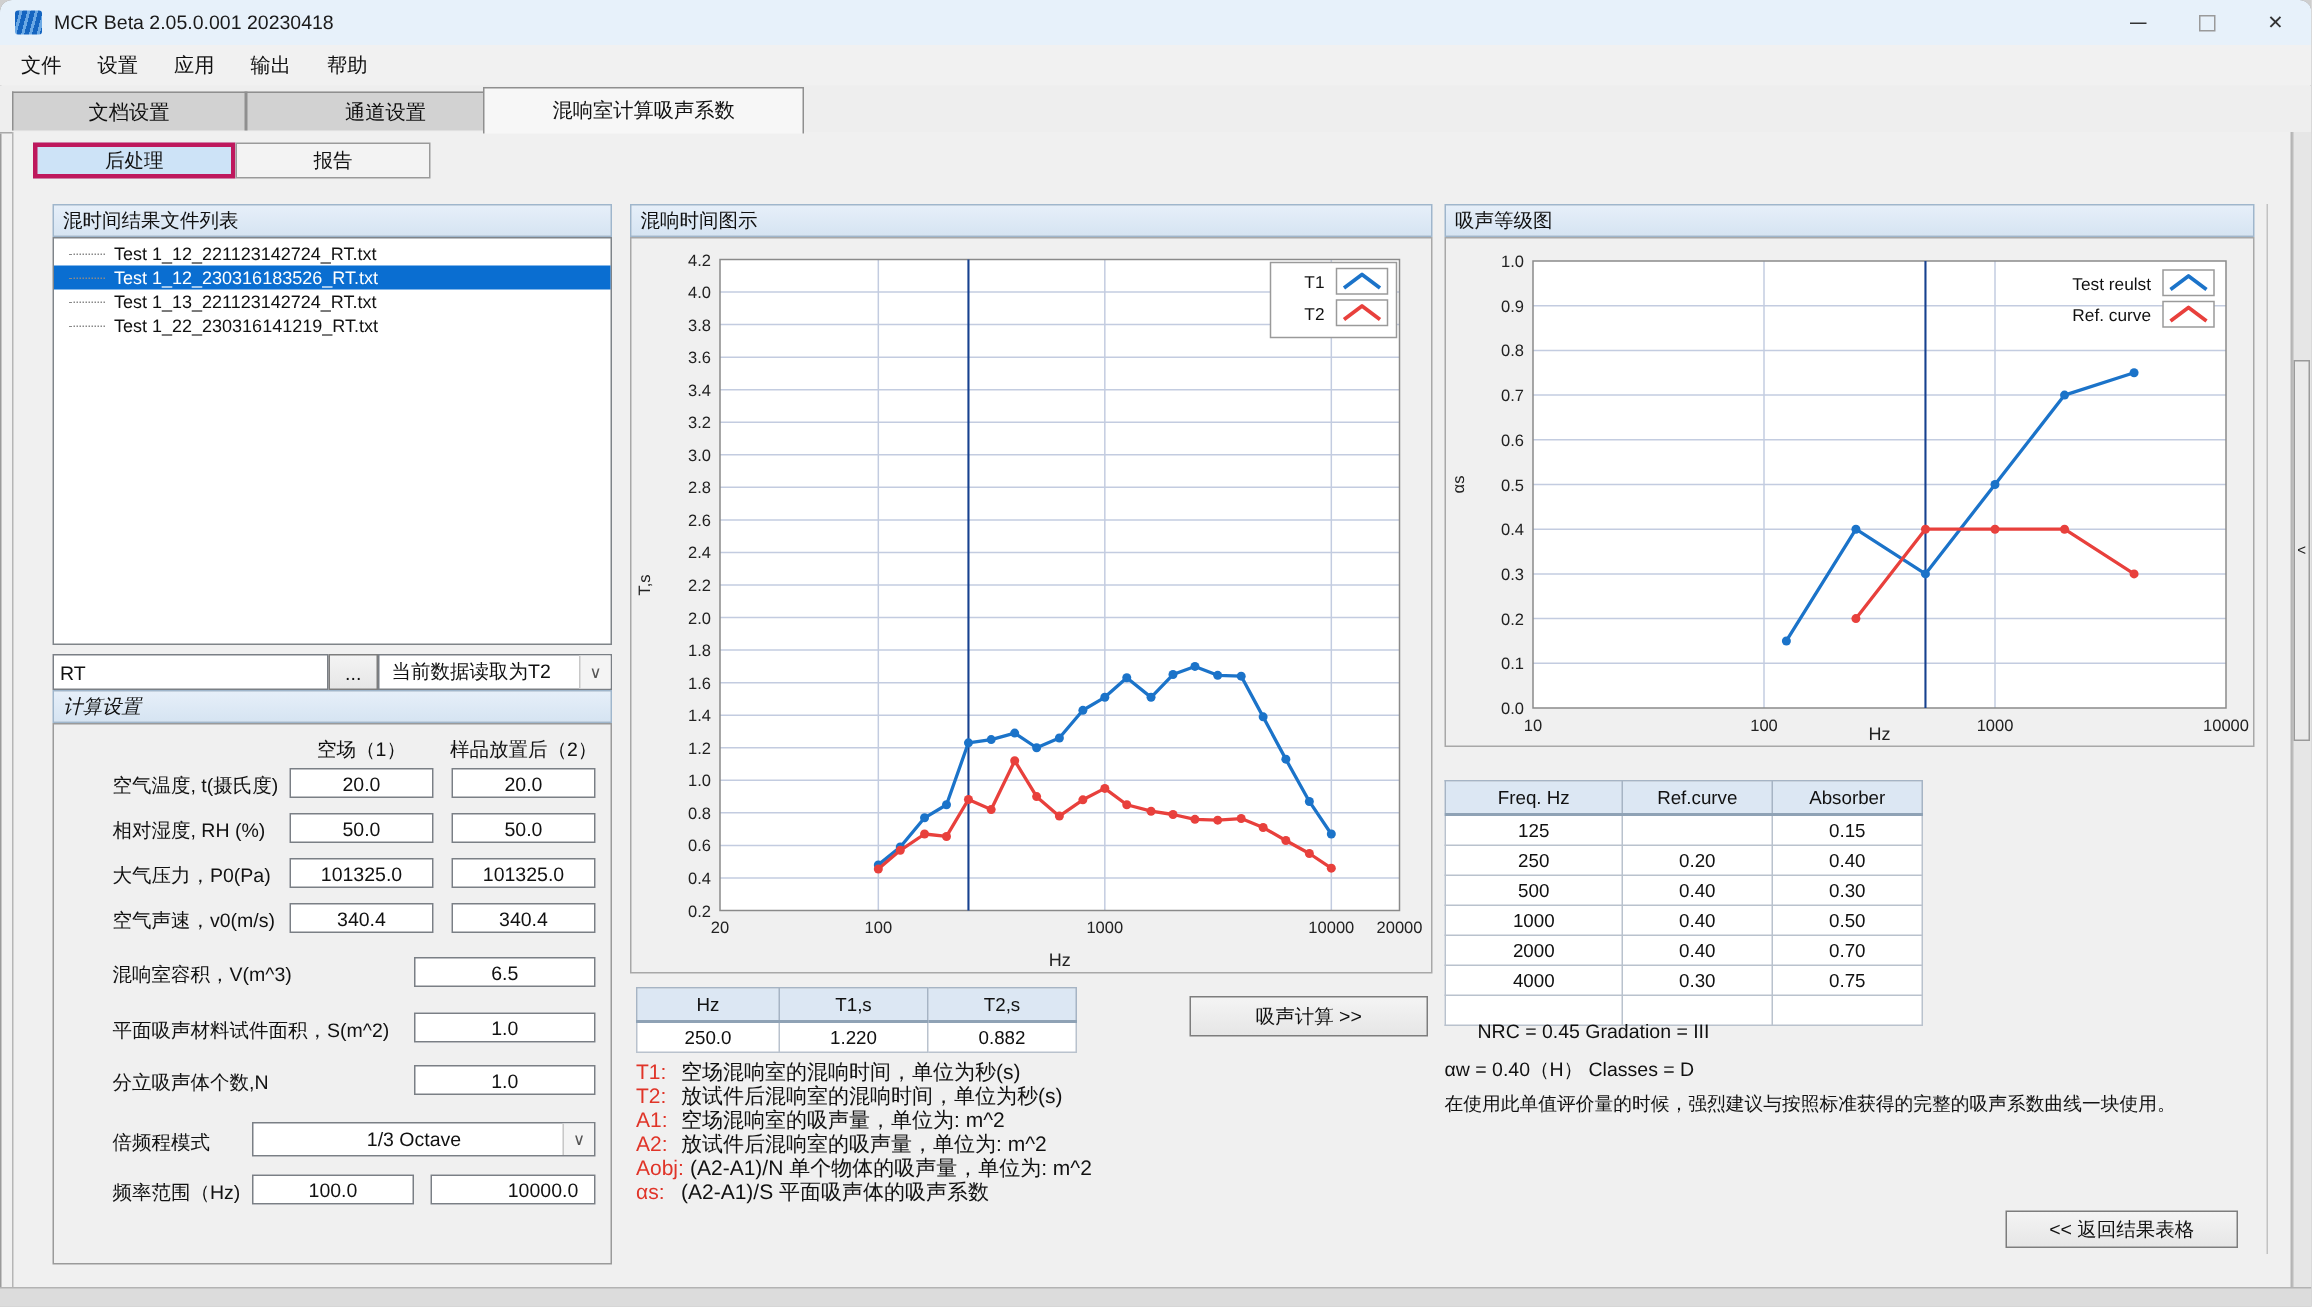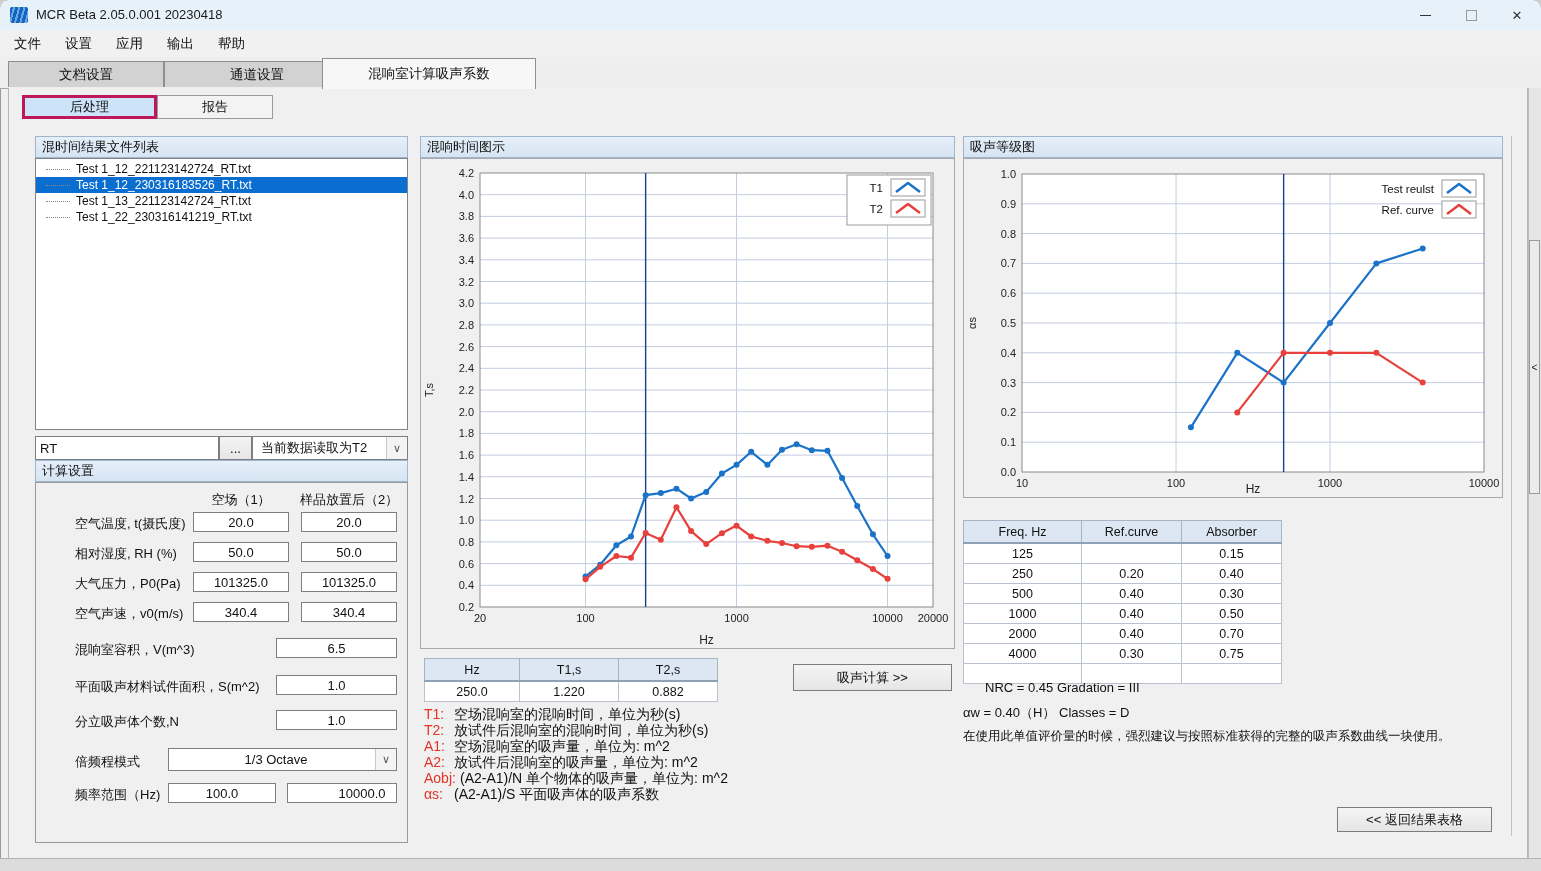--- a/index.html
+++ b/index.html
@@ -101,21 +101,21 @@
     </div>
   <div class="abs tab active" style="left:322px;width:214px;">
       <span>混响室计算吸声系数</span>
     </div>
 
   <div class="abs content"></div>
 
   <div class="abs subtab active" style="left:22px;top:95px;width:135px;">
       <span>后处理</span>
     </div>
-  <div class="abs subtab idle" style="left:157px;top:95px;width:116px;">
+  <div class="abs subtab idle" style="left:157px;top:95px;width:130px;">
       <span>报告</span>
     </div>
 
   <div class="abs grouphead" style="left:35px;top:136px;width:373px;">混时间结果文件列表</div>
   <div class="abs whitebox" style="left:35px;top:158px;width:373px;height:272px;">
     <ul class="filelist">
       <li class="fileitem">
           <span class="tree"></span>
           <span>Test 1_12_221123142724_RT.txt</span>
         </li>
@@ -134,21 +134,21 @@
     </ul>
   </div>
 
   <input class="field" style="left: 35px; top: 436px; width: 184px; height: 24px;" value="RT">
   <div class="btn" style="left:219px;top:436px;width:33px;height:24px;">...</div>
   <div class="drop" style="left:252px;top:436px;width:156px;height:24px;">
     <span class="val">当前数据读取为T2</span>
     <span class="chev">∨</span>
   </div>
 
-  <div class="abs grouphead" style="left:35px;top:460px;width:373px;">计算设置</div>
+  <div class="abs grouphead" style="left:35px;top:460px;width:373px;font-style:italic;">计算设置</div>
   <div class="abs graybox" style="left:35px;top:482px;width:373px;height:361px;"></div>
 
   <div class="abs lbl" style="left:193px;top:491px;width:96px;text-align:center;">空场（1）</div>
   <div class="abs lbl" style="left:300px;top:491px;width:97px;text-align:center;">样品放置后（2）</div>
 
   <div class="abs lbl" style="left:75px;top:515px;">空气温度, t(摄氏度)</div>
   <input class="field center" style="left: 193px; top: 512px; width: 96px; height: 20px;" value="20.0">
   <input class="field center" style="left: 301px; top: 512px; width: 96px; height: 20px;" value="20.0">
 
   <div class="abs lbl" style="left:75px;top:545px;">相对湿度, RH (%)</div>

